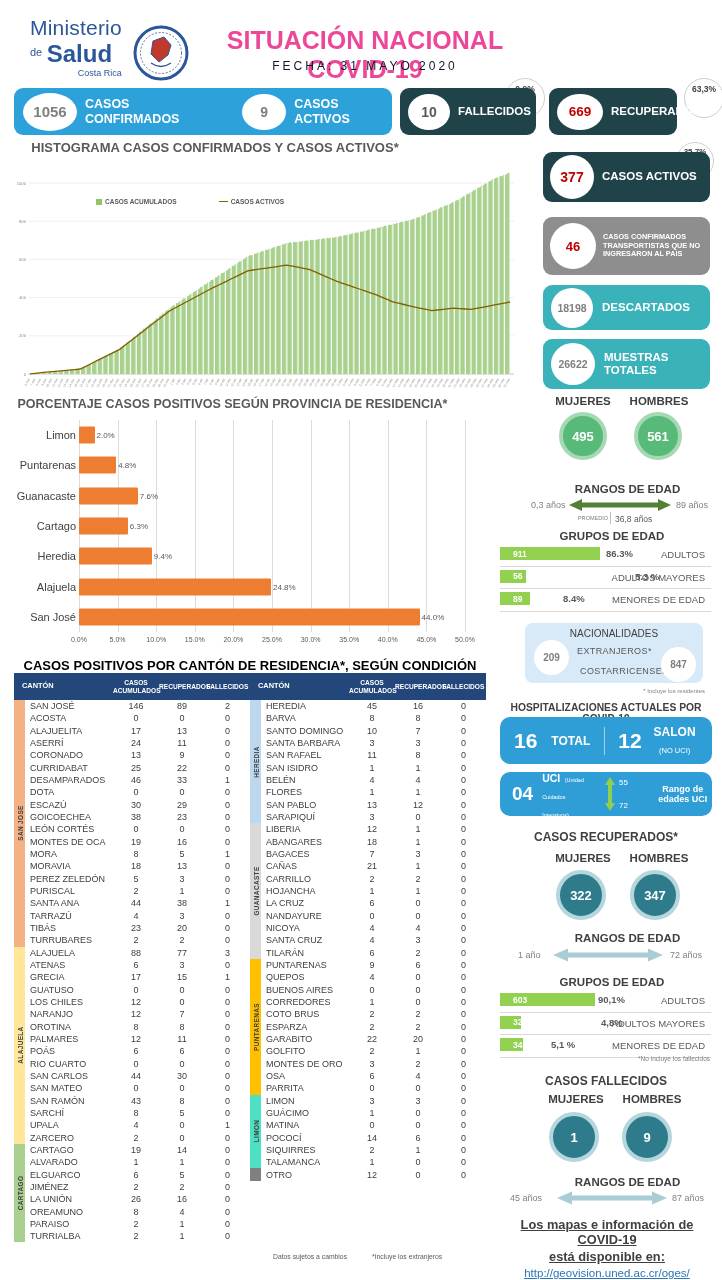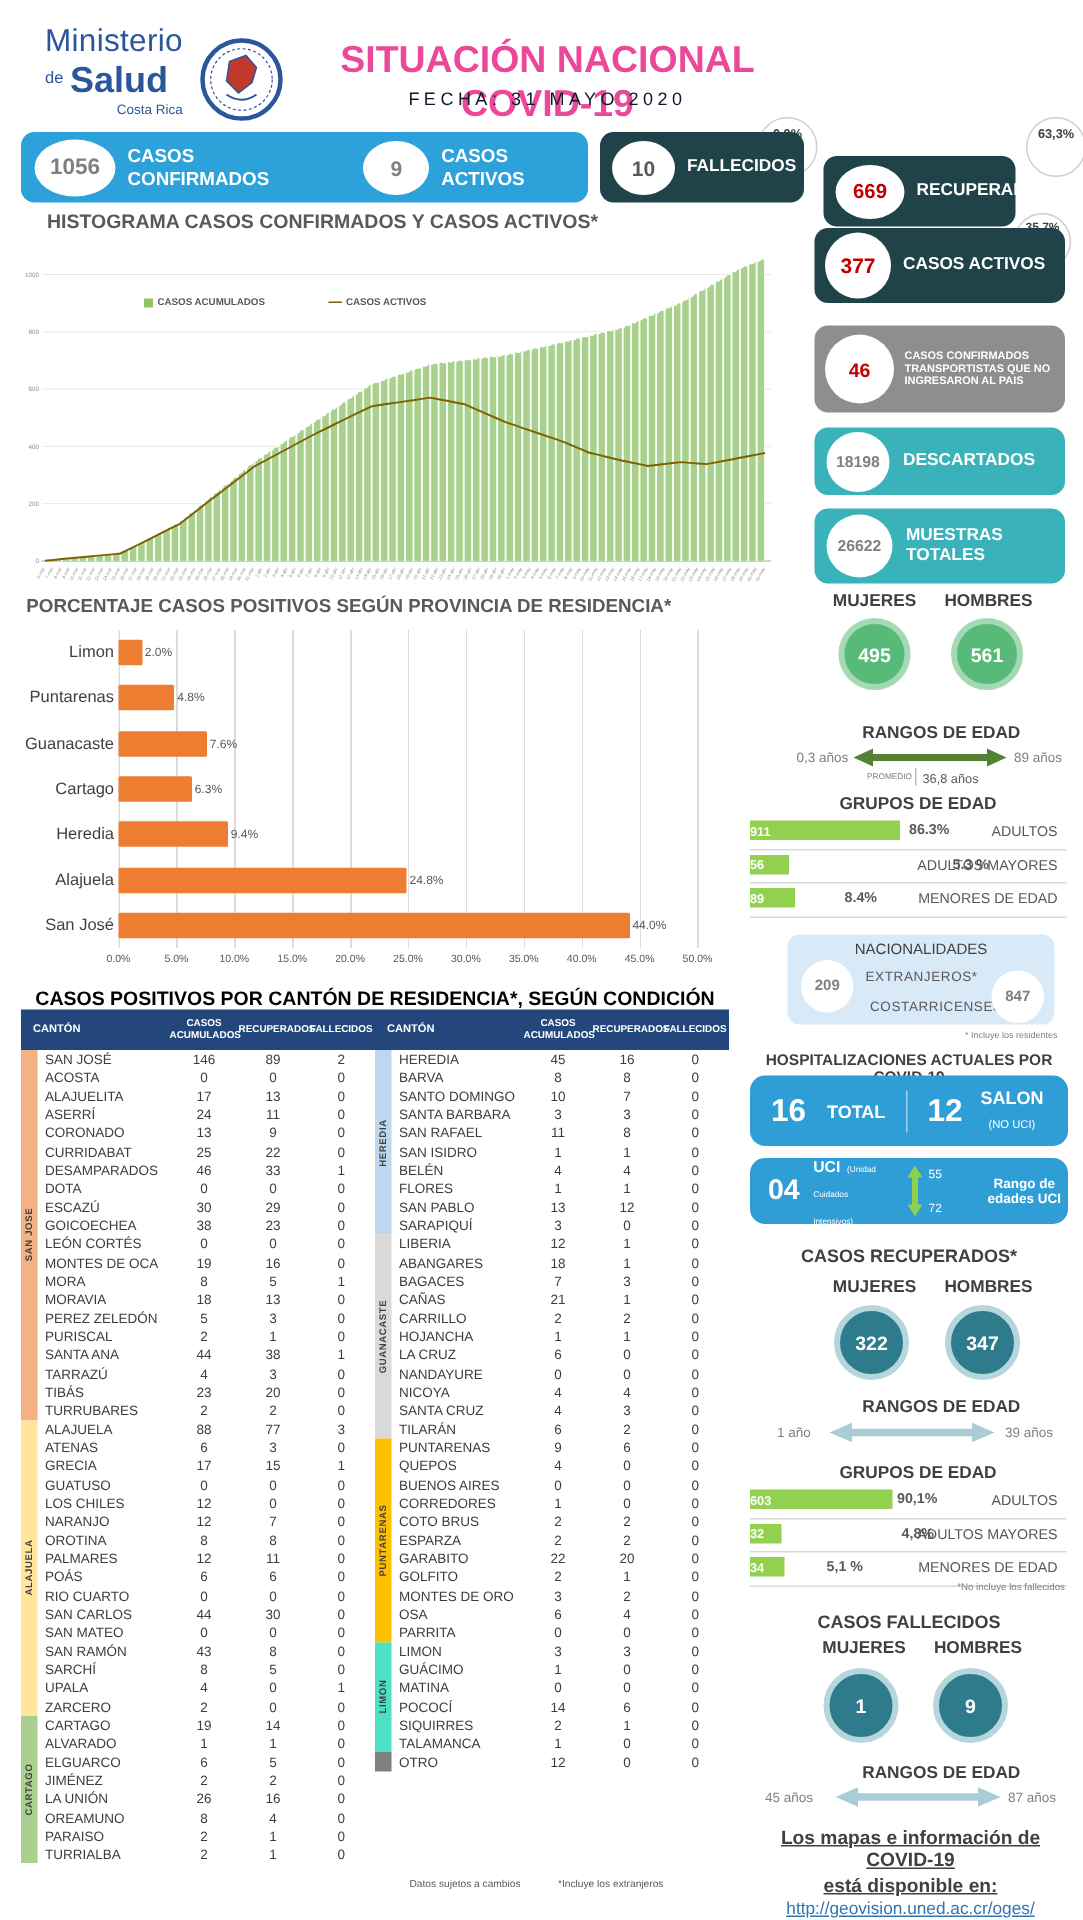--- a/index.html
+++ b/index.html
@@ -59,21 +59,21 @@
   
   .gcircle{position:absolute;border-radius:50%;display:flex;align-items:center;justify-content:center;
            color:#fff;font-weight:bold;box-sizing:border-box}
   .g-green{background:#58ba79;border:4px solid #a5d9b4}
   .g-tealdark{background:#2d7b8b;border:4px solid #b5d6dc}
   .glabel{position:absolute;font-size:11.5px;font-weight:bold;color:#404040;text-align:center;width:70px}
   .rtitle{position:absolute;font-weight:bold;color:#404040;text-align:center}
   .range-txt{position:absolute;font-size:9px;color:#808080;white-space:nowrap}
   .agrow{position:relative;height:21.5px;border-bottom:1px solid #d9d9d9}
   .agbar{position:absolute;left:0;top:3px;height:13px;background:#92d050;color:#fff;font-weight:bold;
-         font-size:8.5px;display:flex;align-items:center;padding-left:0;box-sizing:border-box}
+         font-size:8.5px;display:flex;align-items:center;padding-left:13px;box-sizing:border-box}
   .agpct{position:absolute;top:4px;font-weight:bold;font-size:9.5px;color:#595959}
   .aglabel{position:absolute;right:6px;top:5px;font-size:9.5px;color:#595959}
   #ag-confirmed .agrow:nth-child(1) .agpct{left:106px}
   #ag-confirmed .agrow:nth-child(2) .agpct{left:135px}
   #ag-confirmed .agrow:nth-child(3) .agpct{left:63px}
   #ag-recovered .agrow:nth-child(1) .agpct{left:98px}
   #ag-recovered .agrow:nth-child(2) .agpct{left:101px}
   #ag-recovered .agrow:nth-child(3) .agpct{left:51px}
   .nac-card{position:absolute;left:525px;top:623px;width:178px;height:60px;background:#d8e9f8;border-radius:8px}
   .nac-title{text-align:center;font-size:10px;font-weight:normal;color:#404040;padding-top:5px}
@@ -124,21 +124,21 @@
     <div class="clabel" style="font-size:12.5px;margin-left:8px">CASOS ACTIVOS</div>
   </div>
 
   <div class="card c-dark" style="left:400px;top:88px;width:136px;height:47px">
     <div class="oval" style="width:42px;height:36px;margin-left:8px;font-size:14px">
       <span class="num-dark">10</span>
       </div>
     <div class="clabel" style="font-size:11.5px;margin-left:8px">FALLECIDOS</div>
   </div>
 
-  <div class="card c-dark" style="left:549px;top:104px;width:128px;height:47px">
+  <div class="card c-dark" style="left:549px;top:88px;width:128px;height:47px">
     <div class="oval" style="width:46px;height:36px;margin-left:8px;font-size:13.5px">
       <span class="num-red">669</span>
       </div>
     <div class="clabel" style="font-size:11.5px;margin-left:8px">RECUPERADOS</div>
   </div>
 
   <div class="abs sec-title" style="left:0;top:140px;width:430px;font-size:13px">HISTOGRAMA CASOS CONFIRMADOS Y CASOS ACTIVOS*</div>
   <svg id="hist-svg" class="abs" style="left:14px;top:156px" width="502" height="234" viewBox="0 0 502 234">
     <defs>
       <pattern id="barstripes" width="5.58" height="6" patternUnits="userSpaceOnUse">
@@ -997,21 +997,21 @@
   <div class="glabel" style="left:624px;top:852px">HOMBRES</div>
   <div class="gcircle g-tealdark" style="left:556px;top:870px;width:50px;height:50px;font-size:13px">322</div>
   <div class="gcircle g-tealdark" style="left:630px;top:870px;width:50px;height:50px;font-size:13px">347</div>
   <div class="rtitle" style="left:540px;top:932px;width:175px;font-size:11.5px">RANGOS DE EDAD</div>
   <span class="range-txt" style="left:518px;top:950px">1 año</span>
   <div class="abs" style="left:552px;top:947px">
     <svg width="112" height="16" viewBox="0 0 112 16">
       <path d="M1 8 L16 1.5 v4 h80 v-4 L111 8 L96 14.5 v-4 h-80 v4 Z" fill="#a9ccd5"></path>
     </svg>
   </div>
-  <span class="range-txt" style="left:670px;top:950px">39 años</span>
+  <span class="range-txt" style="left:670px;top:950px">72 años</span>
   <div class="rtitle" style="left:527px;top:976px;width:170px;font-size:11.5px">GRUPOS DE EDAD</div>
   <div class="abs" id="ag-recovered" style="left:500px;top:990px;width:211px">
       <div class="agrow">
         <div class="agbar" style="width: 95px;">603</div>
         <span class="agpct">90,1%</span>
         <span class="aglabel">ADULTOS</span>
       </div>
       <div class="agrow">
         <div class="agbar" style="width: 21px;">32</div>
         <span class="agpct">4,8%</span>

